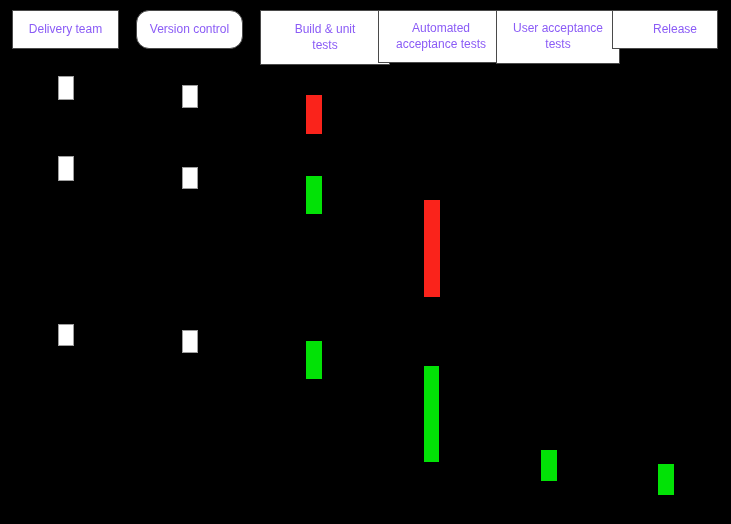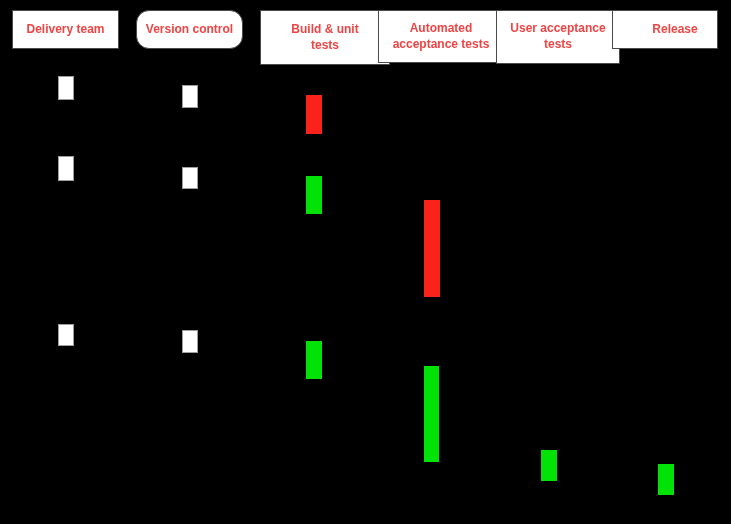--- a/index.html
+++ b/index.html
@@ -18,22 +18,22 @@
     width: 731px;
     height: 524px;
     background: #000000;
     overflow: hidden;
   }
   .hdr {
     position: absolute;
     box-sizing: border-box;
     background: #ffffff;
     border: 1px solid #4a4a4a;
-    color: #ef4444;
-    font-weight: bold;
+    color: #8b5cf6;
+    font-weight: normal;
     font-size: 12px;
     line-height: 1.32;
     display: flex;
     align-items: center;
     justify-content: center;
     text-align: center;
     white-space: pre-line;
   }
   .marker {
     position: absolute;

